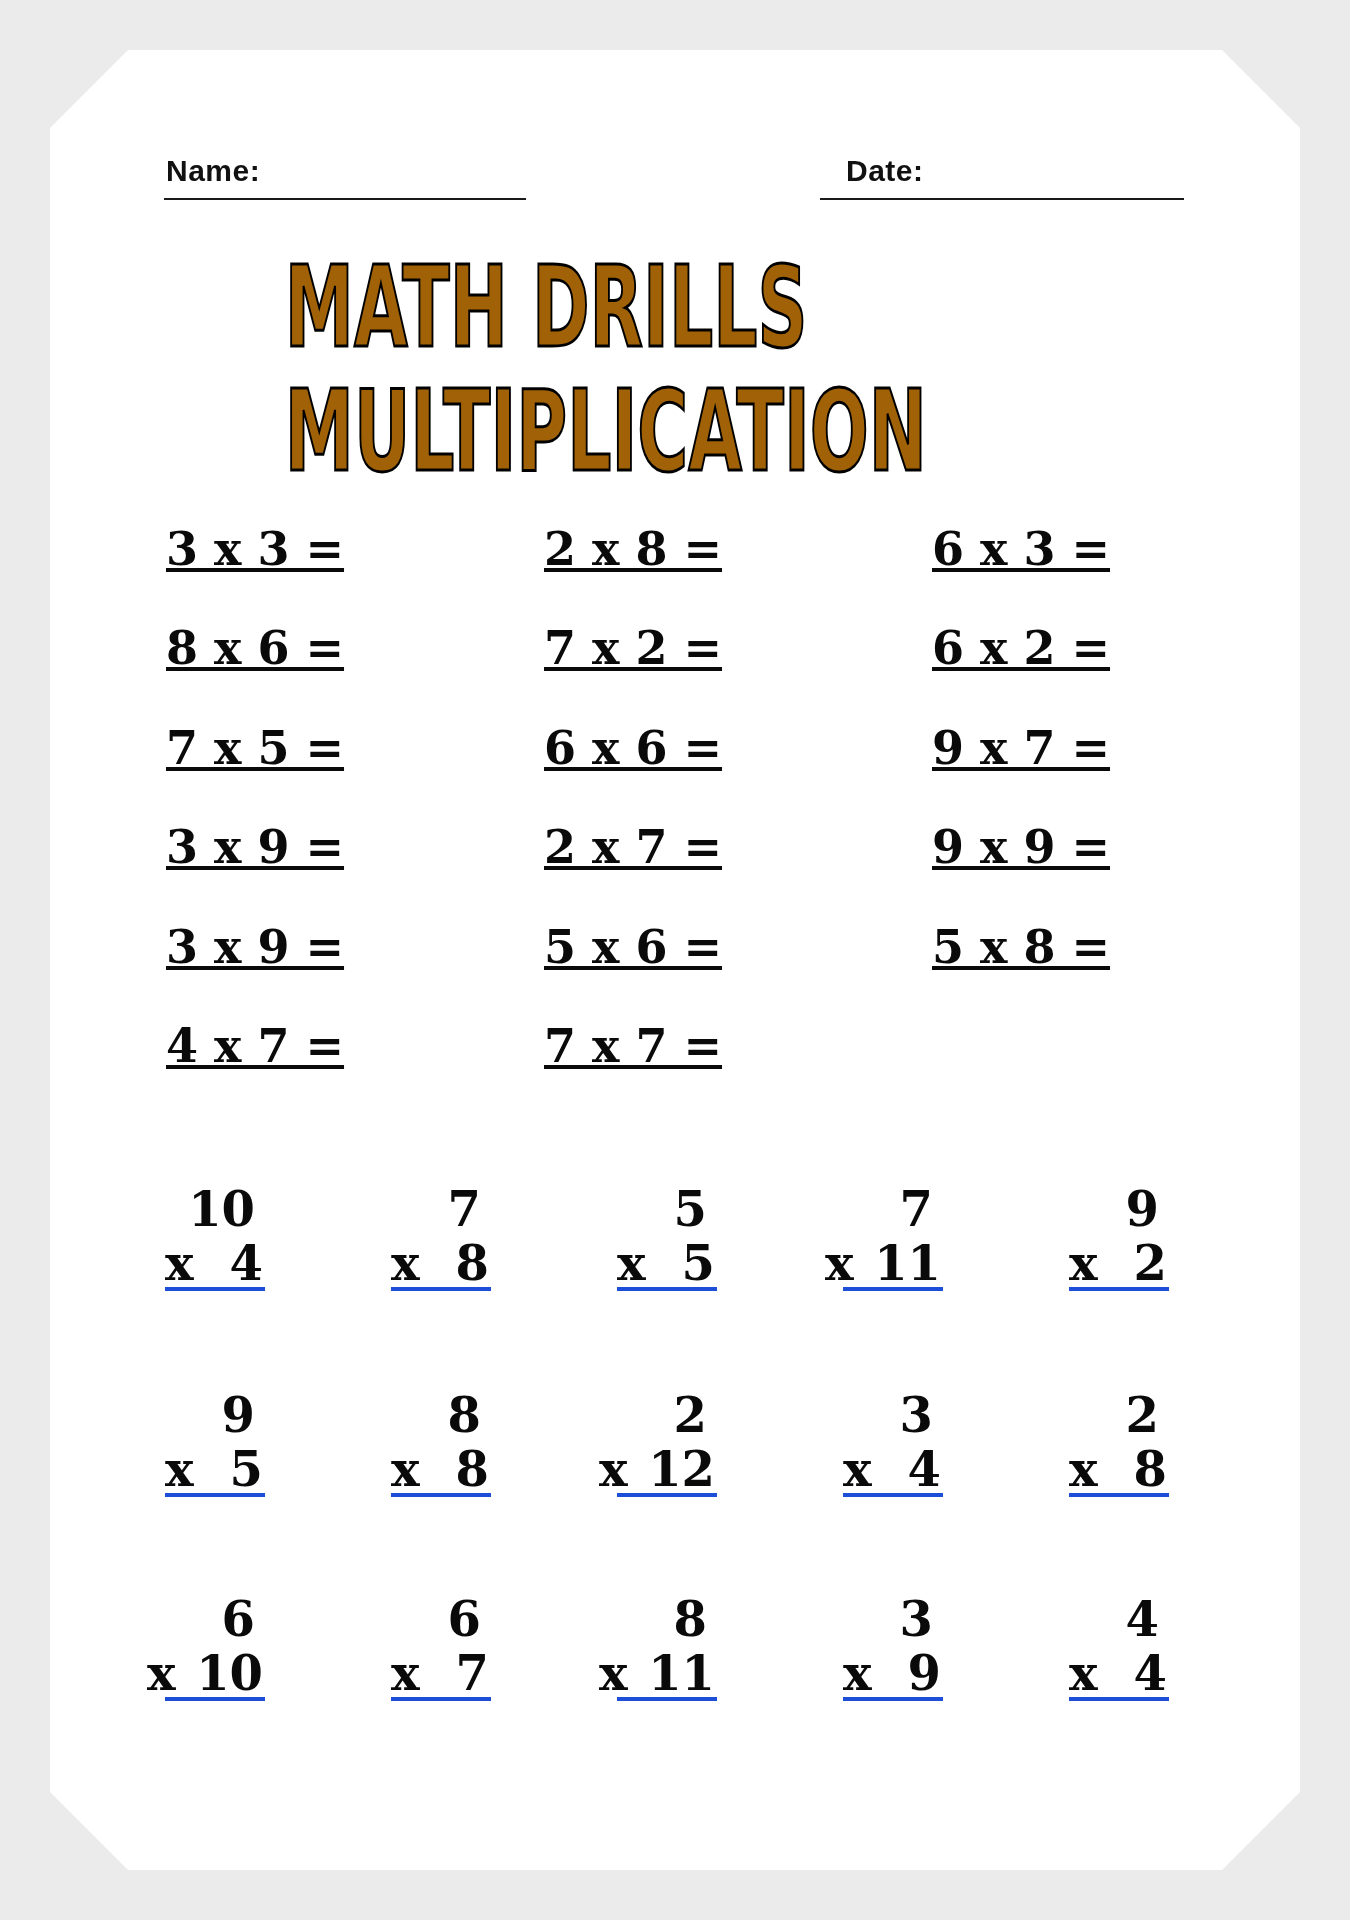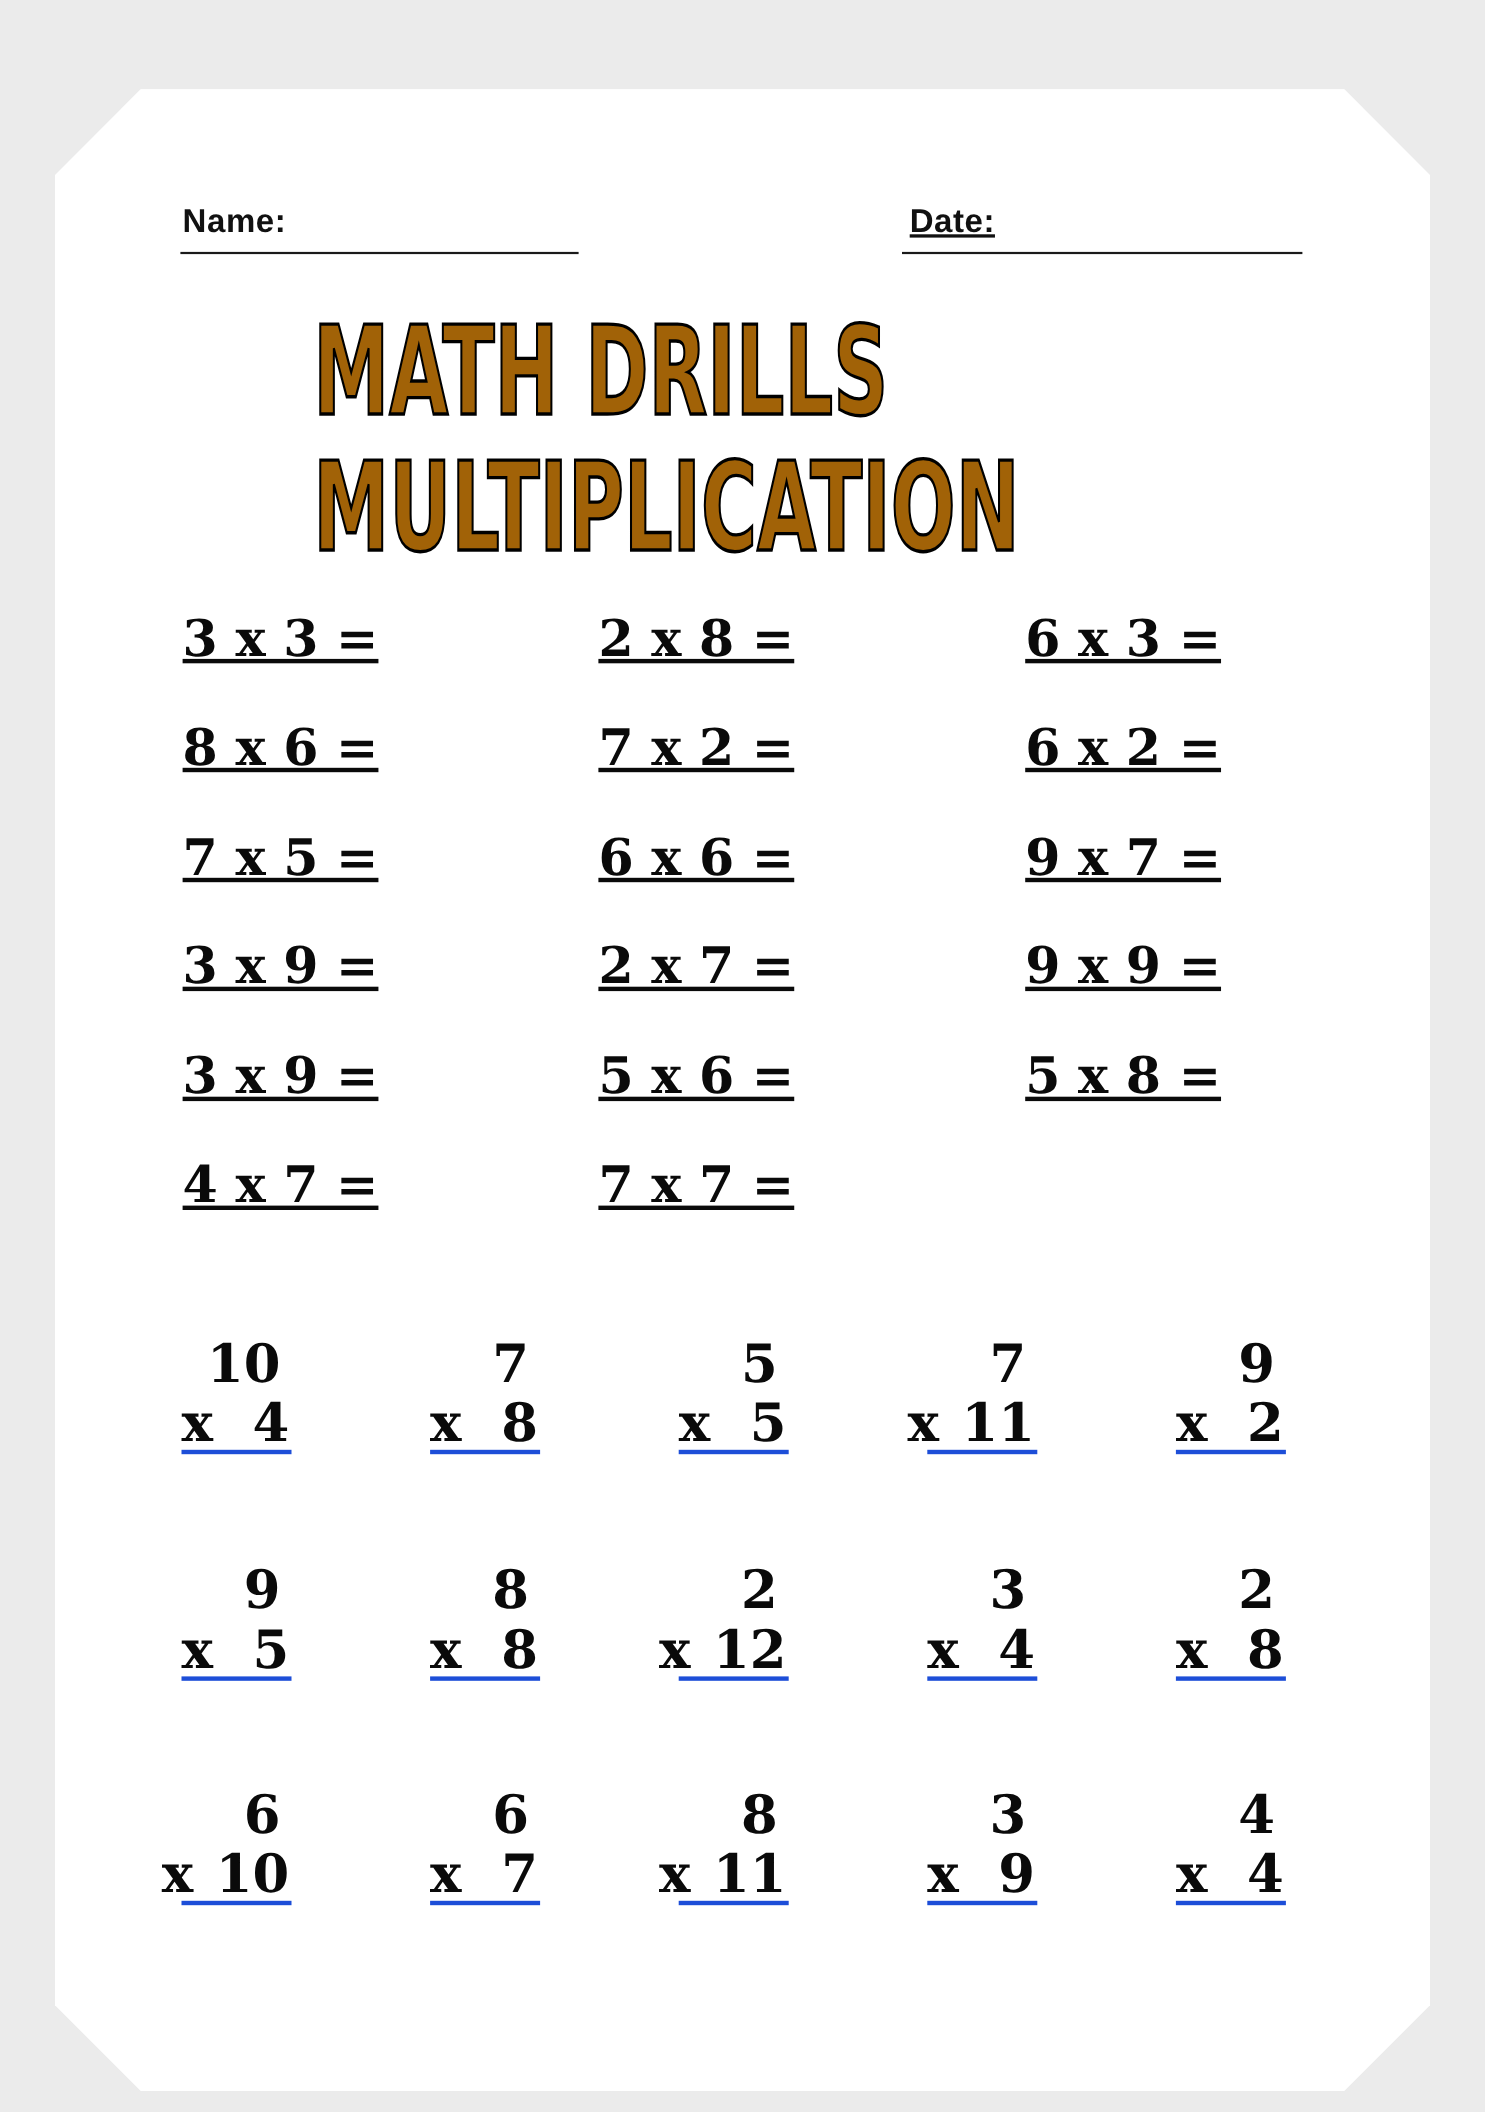--- a/index.html
+++ b/index.html
@@ -10,21 +10,20 @@
     overflow: hidden;
     font-family: "Liberation Sans", sans-serif;
   }
   .paper {
     position: absolute;
     left: 50px; top: 50px;
     width: 1250px; height: 1820px;
     background: #ffffff;
     clip-path: polygon(78px 0, 1172px 0, 1250px 78px, 1250px 1742px,
                        1172px 1820px, 78px 1820px, 0 1742px, 0 78px);
-    margin-top: 31px;
   }
   .field-label {
     position: absolute;
     font: 700 30px "Liberation Sans", sans-serif;
     color: #111;
     letter-spacing: 0.5px;
     line-height: 34px;
   }
   .write-line {
     position: absolute;
@@ -83,21 +82,21 @@
   }
 </style>
 </head>
 <body>
 
 <div class="paper">
 
   <div class="field-label" style="left:116px; top:104px;">Name:</div>
   <div class="write-line" style="left:114px; top:148px; width:362px;"></div>
 
-  <div class="field-label" style="left:777px; top:104px;text-decoration:underline;">Date:</div>
+  <div class="field-label" style="left:796px; top:104px;">Date:</div>
   <div class="write-line" style="left:770px; top:148px; width:364px;"></div>
 
   <div class="title-block">
     <span class="title-line">MATH DRILLS</span>
     <span class="title-line">MULTIPLICATION</span>
   </div>
 
   <div class="hgrid">
       <div class="hcell">3 x 3 =</div>
       <div class="hcell">2 x 8 =</div>

